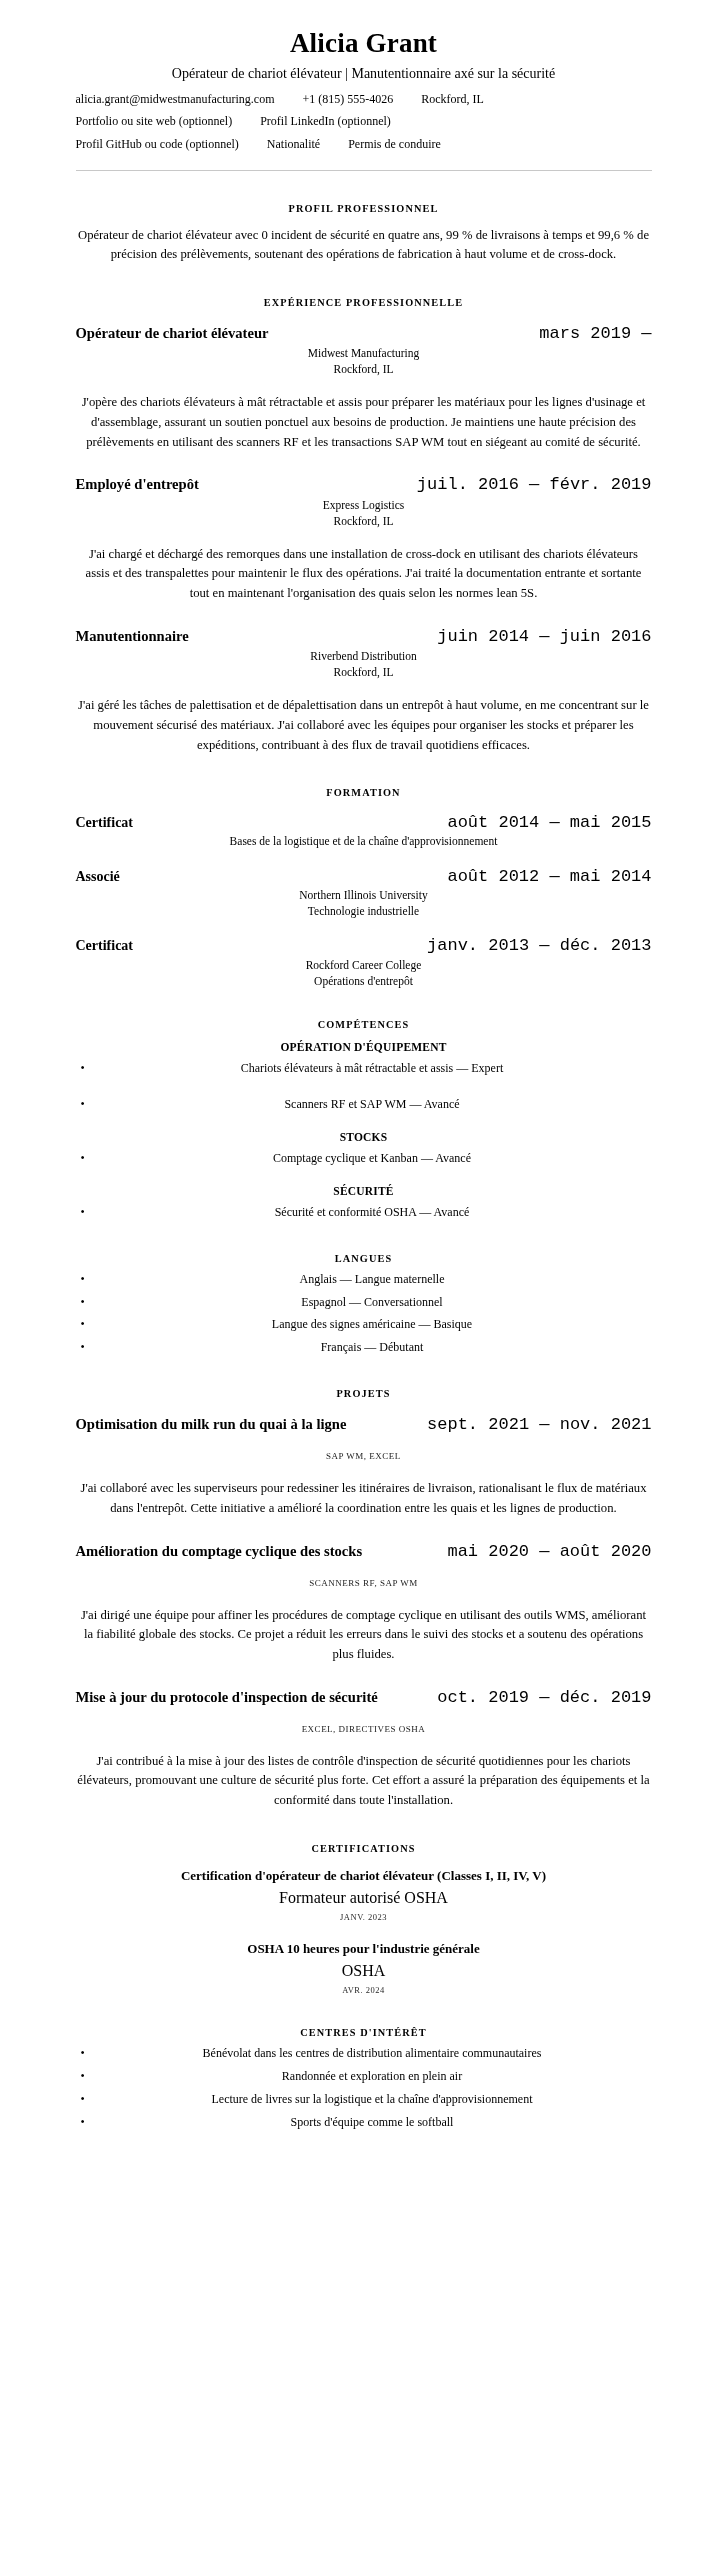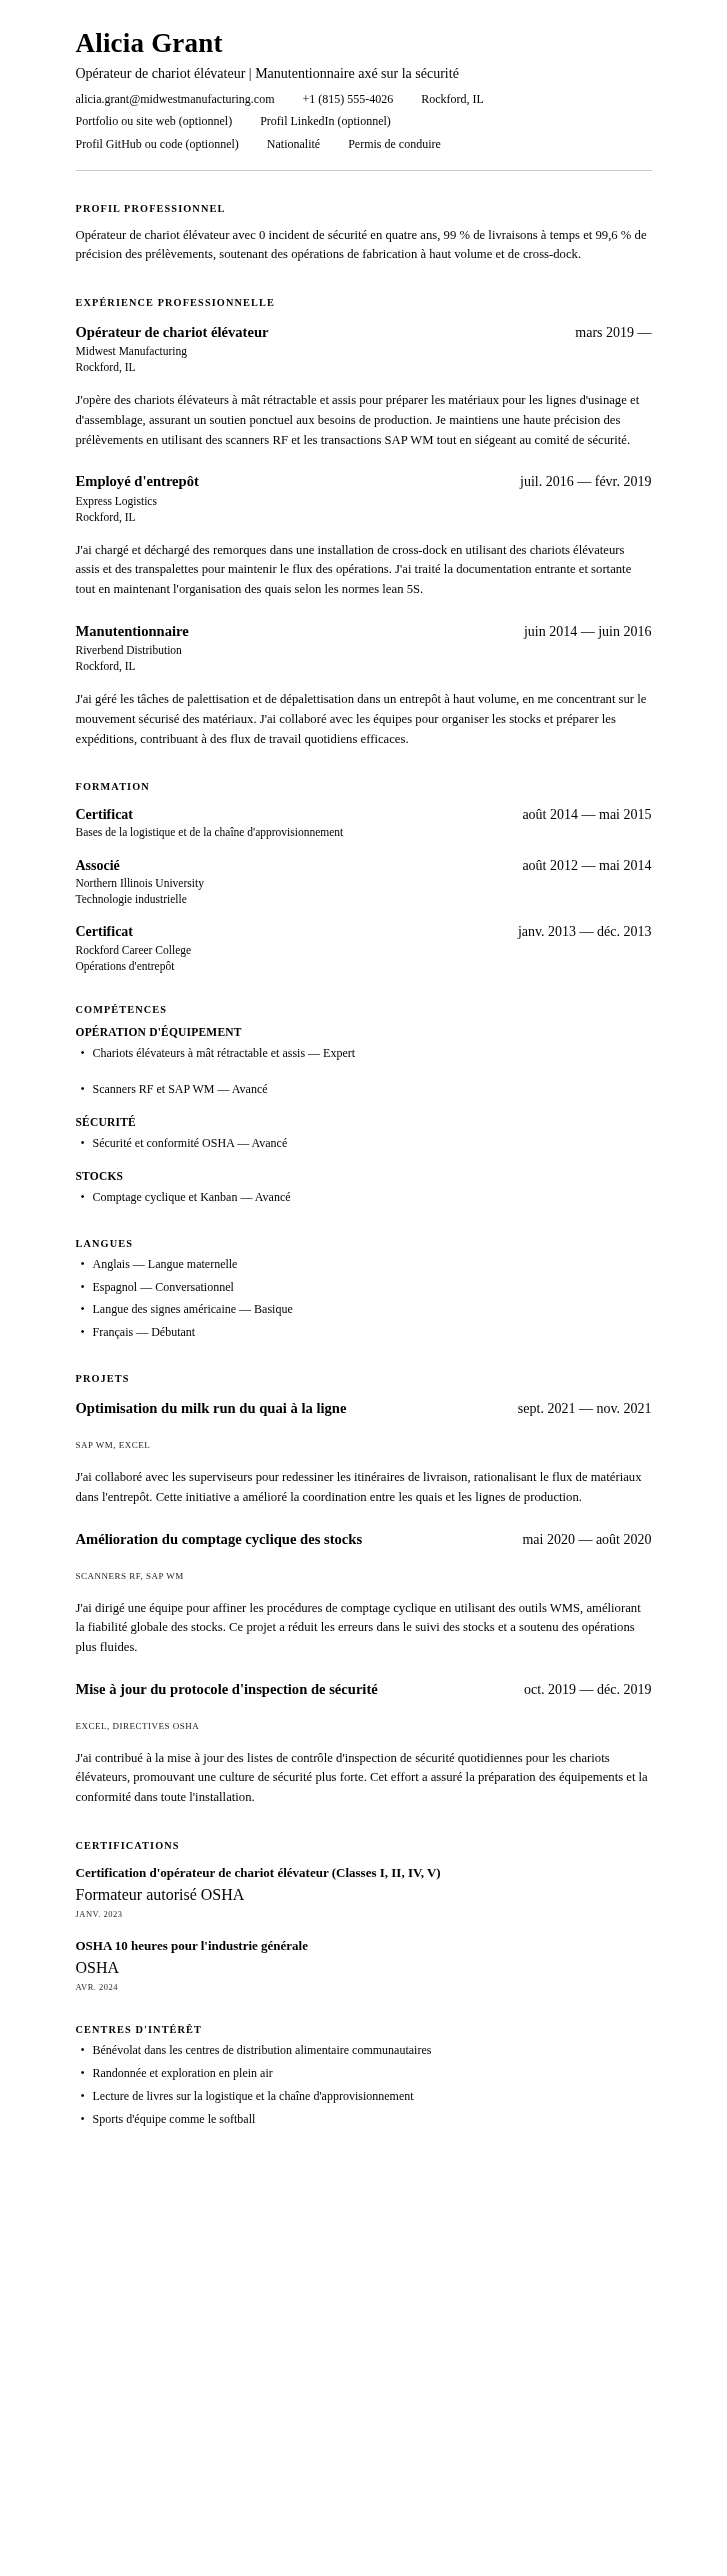--- a/index.html
+++ b/index.html
@@ -8,40 +8,41 @@
     font-family: "Liberation Serif", "DejaVu Serif", serif;
     color: #000000;
     -webkit-font-smoothing: antialiased;
   }
   .page {
     width: 654px;
     min-height: 2576px;
     margin: 0 auto;
     padding: 28px 39px 42px 39px;
     background: #ffffff;
+    text-align: center;
   }
 
   
   .name { font-size: 27px; font-weight: 700; letter-spacing: 0.2px; }
   .subtitle { font-size: 14px; margin-top: 7.3px; }
   .contact-row { display: flex; flex-wrap: wrap; column-gap: 22px; row-gap: 4.9px; font-size: 12px; margin-top: 9.7px; gap: 28px; }
   .contact-row.tight { margin-top: 7.3px; }
   .header-divider { border: none; border-top: 0.6px solid #c8c8c8; margin-top: 18px; }
 
   
   .sec { margin-top: 32px; }
   .sec-h { font-size: 10.3px; font-weight: 700; letter-spacing: 1.1px; }
   .body-text { font-size: 12.7px; line-height: 1.55; margin-top: 12px; }
 
   
   .entry { margin-top: 23px; }
   .entry:first-of-type { margin-top: 16px; }
   .entry-head { display: flex; justify-content: space-between; align-items: baseline; gap: 14.6px; }
   .entry-title { font-size: 14.6px; font-weight: 700; }
-  .dates { font-size: 14px; white-space: nowrap; }
+  .dates { font-size: 17px; white-space: nowrap; font-family: Liberation Mono, monospace; }
   .company { font-size: 11.5px; margin-top: 4.2px; }
   .location { font-size: 11.5px; margin-top: 4.2px; }
   .desc { margin-top: 18px; }
 
   
   .edu { margin-top: 19.4px; }
   .edu:first-of-type { margin-top: 14.6px; }
   .edu-degree { font-size: 14px; font-weight: 700; }
   .edu-school { font-size: 11.5px; margin-top: 3.6px; }
   .edu-field { font-size: 11.5px; margin-top: 3.6px; }
@@ -56,21 +57,21 @@
   ul.bullets li {
     position: relative;
     padding-left: 17px;
     font-size: 12px;
     line-height: 1.5;
     margin-top: 4.9px;
   }
   ul.bullets li::before { content: "\2022"; position: absolute; left: 4.9px; }
 
   
-  .tools { font-size: 9px; letter-spacing: 0.5px; margin-top: 23px; color: #1c1c1c; }
+  .tools { font-size: 9px; letter-spacing: 0.5px; margin-top: 17px; color: #1c1c1c; }
 
   
   .cert { margin-top: 19.4px; }
   .cert:first-of-type { margin-top: 14.6px; }
   .cert-name { font-size: 13px; font-weight: 700; }
   .cert-issuer { font-size: 16px; margin-top: 4.2px; }
   .cert-date { font-size: 8.5px; letter-spacing: 0.5px; margin-top: 5.5px; color: #2a2a2a; }
 </style>
 </head>
 <body>
@@ -178,30 +179,30 @@
       </ul>
     </div>
 
     <div class="skill-group">
       <ul class="bullets">
         <li>Scanners RF et SAP WM — Avancé</li>
       </ul>
     </div>
 
     <div class="skill-group">
+      <h3 class="skill-cat">STOCKS</h3>
+      <ul class="bullets">
+        <li>Comptage cyclique et Kanban — Avancé</li>
+      </ul>
+    </div>
+
+    <div class="skill-group">
       <h3 class="skill-cat">SÉCURITÉ</h3>
       <ul class="bullets">
         <li>Sécurité et conformité OSHA — Avancé</li>
-      </ul>
-    </div>
-
-    <div class="skill-group">
-      <h3 class="skill-cat">STOCKS</h3>
-      <ul class="bullets">
-        <li>Comptage cyclique et Kanban — Avancé</li>
       </ul>
     </div>
   </section>
 
   <section class="sec">
     <h2 class="sec-h">LANGUES</h2>
     <ul class="bullets">
       <li>Anglais — Langue maternelle</li>
       <li>Espagnol — Conversationnel</li>
       <li>Langue des signes américaine — Basique</li>

